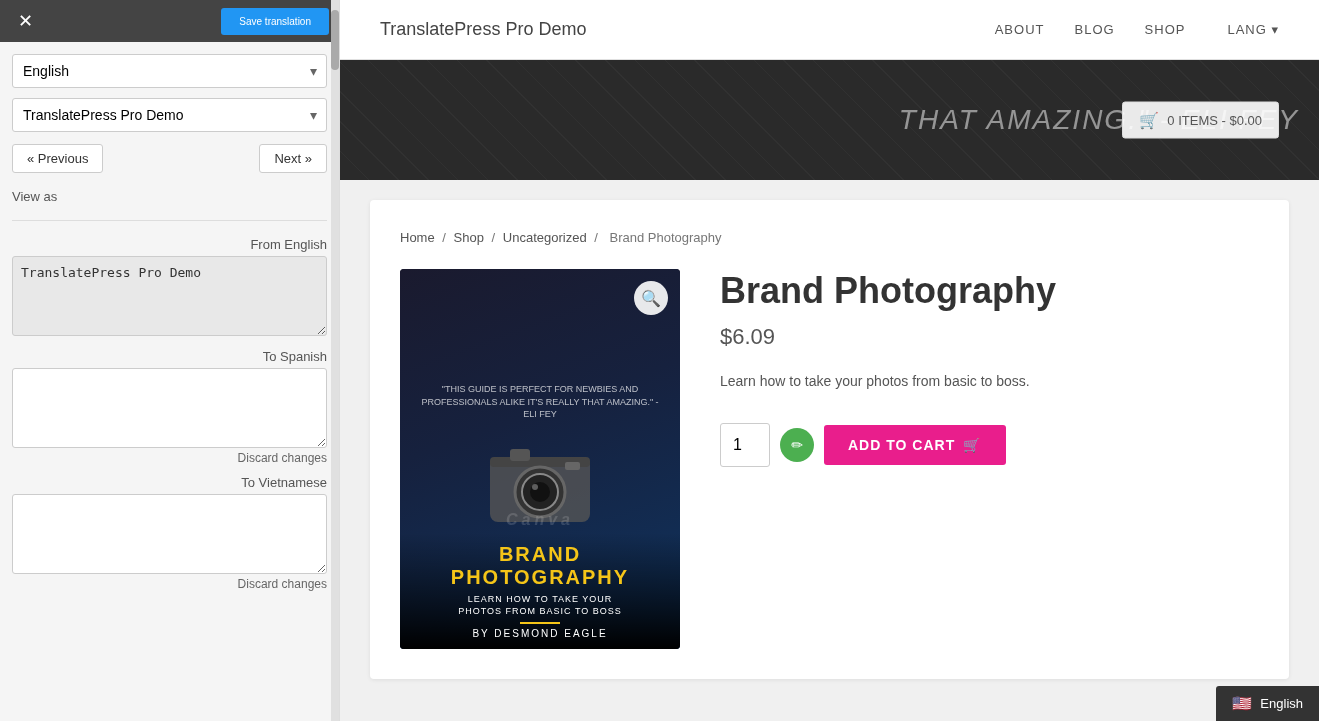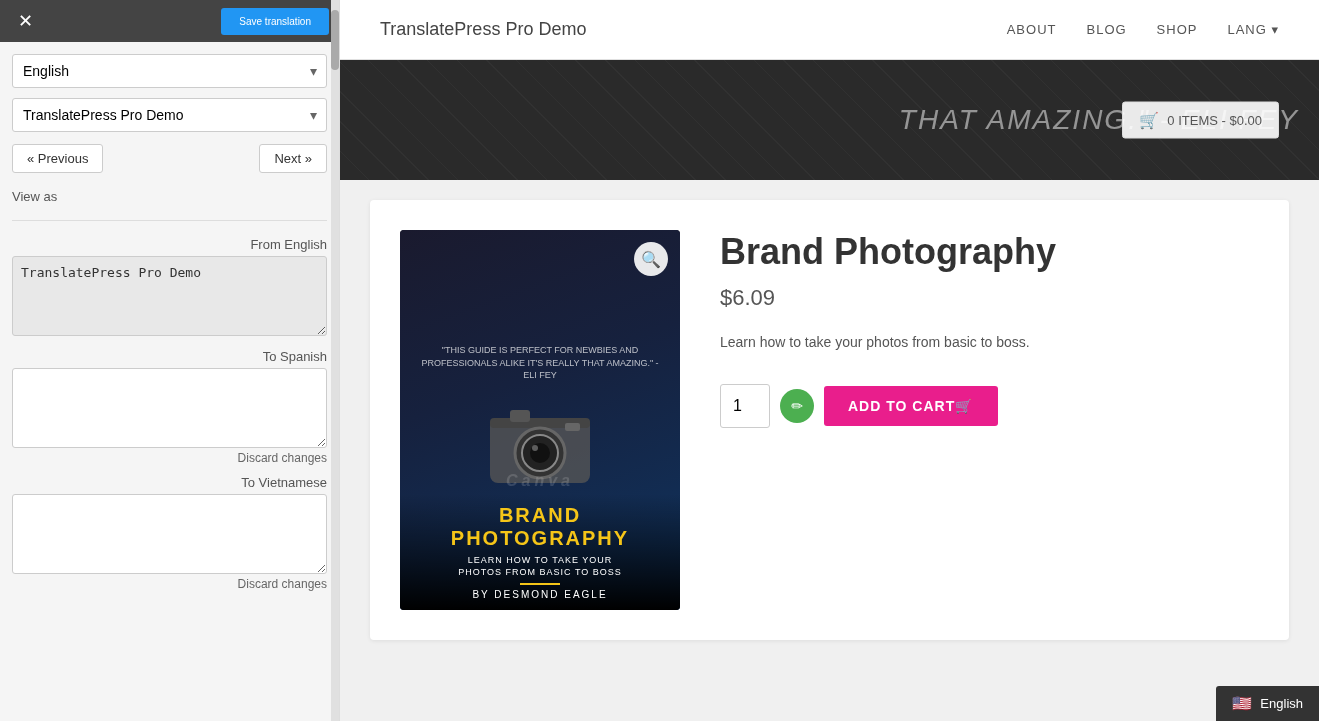--- a/index.html
+++ b/index.html
@@ -140,21 +140,21 @@
       background: #fff;
       border-bottom: 1px solid #e0e0e0;
       display: flex;
       align-items: center;
       padding: 0 40px;
       height: 60px;
     }
     .site-title { font-size: 18px; color: #444; margin-right: auto; }
     .nav-links { display: flex; gap: 30px; align-items: center; }
     .nav-link { font-size: 13px; color: #555; text-decoration: none; letter-spacing: 1px; text-transform: uppercase; cursor: pointer; }
-    .lang-btn { font-size: 13px; color: #555; letter-spacing: 1px; text-transform: uppercase; cursor: pointer; border: none; background: none; }
+    .lang-btn { font-size: 13px; color: #555; letter-spacing: 1px; text-transform: uppercase; cursor: pointer; border: none; background: none; margin-left: 12px; }
 
     
     .hero-banner {
       background: #2a2a2a;
       height: 120px;
       display: flex;
       align-items: center;
       justify-content: flex-end;
       padding-right: 20px;
       position: relative;
@@ -315,21 +315,21 @@
       color: #fff;
       border: none;
       border-radius: 3px;
       padding: 12px 24px;
       font-size: 14px;
       font-weight: 700;
       letter-spacing: 1px;
       cursor: pointer;
       display: flex;
       align-items: flex-end;
-      gap: 0;
+      gap: 8px;
       text-transform: uppercase;
     }
 
     
     .footer-lang {
       position: fixed;
       bottom: 0;
       right: 0;
       background: #333;
       color: #fff;
@@ -435,20 +435,29 @@
       <span class="hero-text">THAT AMAZING." - ELI FEY</span>
       <div class="cart-widget">
         <span class="cart-icon">🛒</span>
         <span>0 ITEMS - $0.00</span>
       </div>
     </div>
 
     <div class="product-area">
       <div class="product-card">
 
+        <div class="breadcrumb">
+          <a>Home</a>
+          <span> / </span>
+          <a>Shop</a>
+          <span> / </span>
+          <a>Uncategorized</a>
+          <span> / </span>
+          <span>Brand Photography</span>
+        </div>
 
         <div class="product-inner">
 
           <div class="product-image-wrap">
             <div class="product-image-bg">
 
               <div class="product-image-quote">"THIS GUIDE IS PERFECT FOR NEWBIES AND PROFESSIONALS ALIKE IT'S REALLY THAT AMAZING." - ELI FEY</div>
 
               <svg class="camera-svg" width="120" height="90" viewBox="0 0 120 90">
                 <rect x="10" y="20" width="100" height="65" rx="8" fill="#555" opacity="0.8"></rect>

